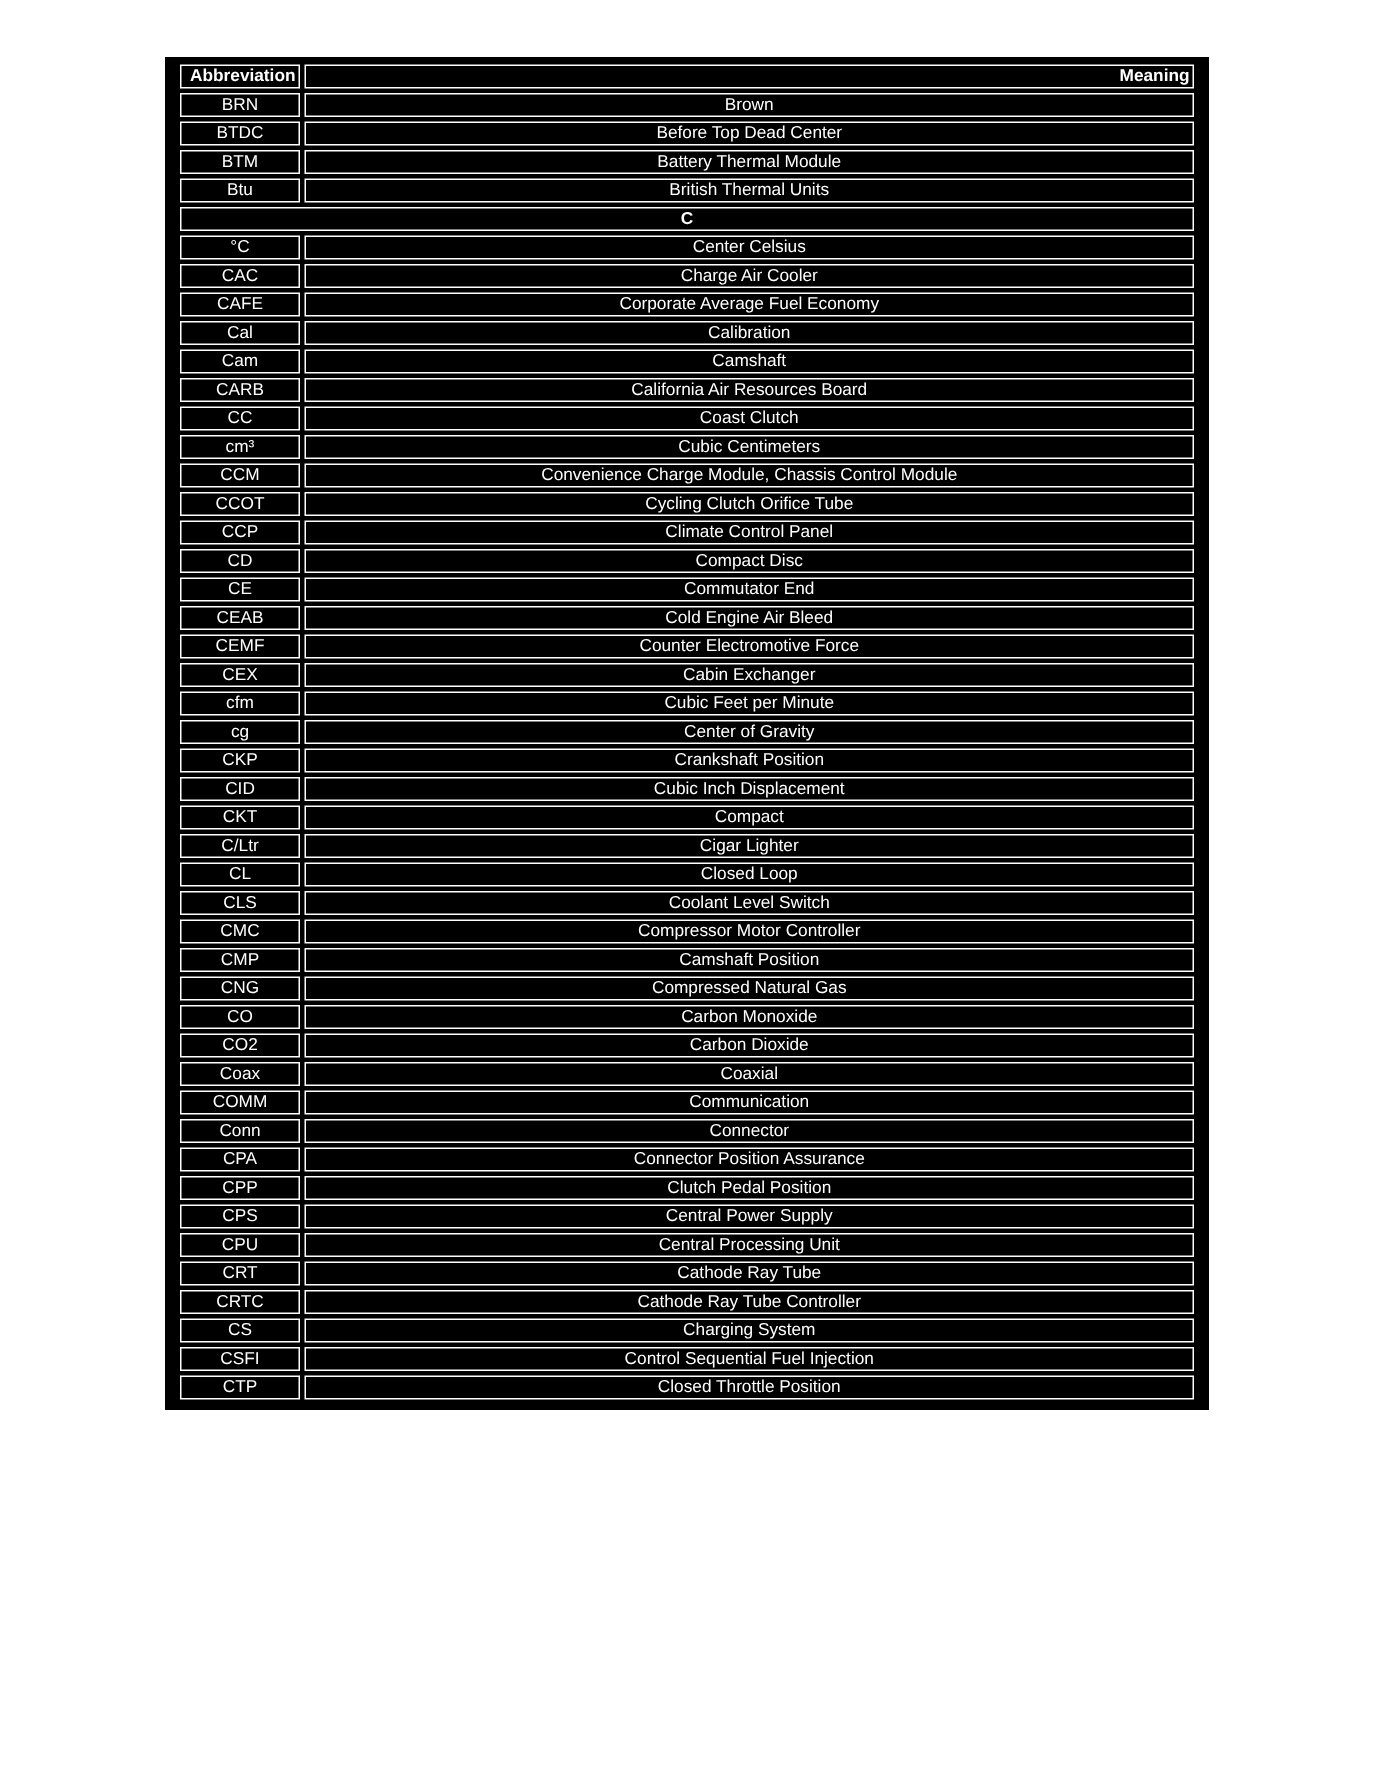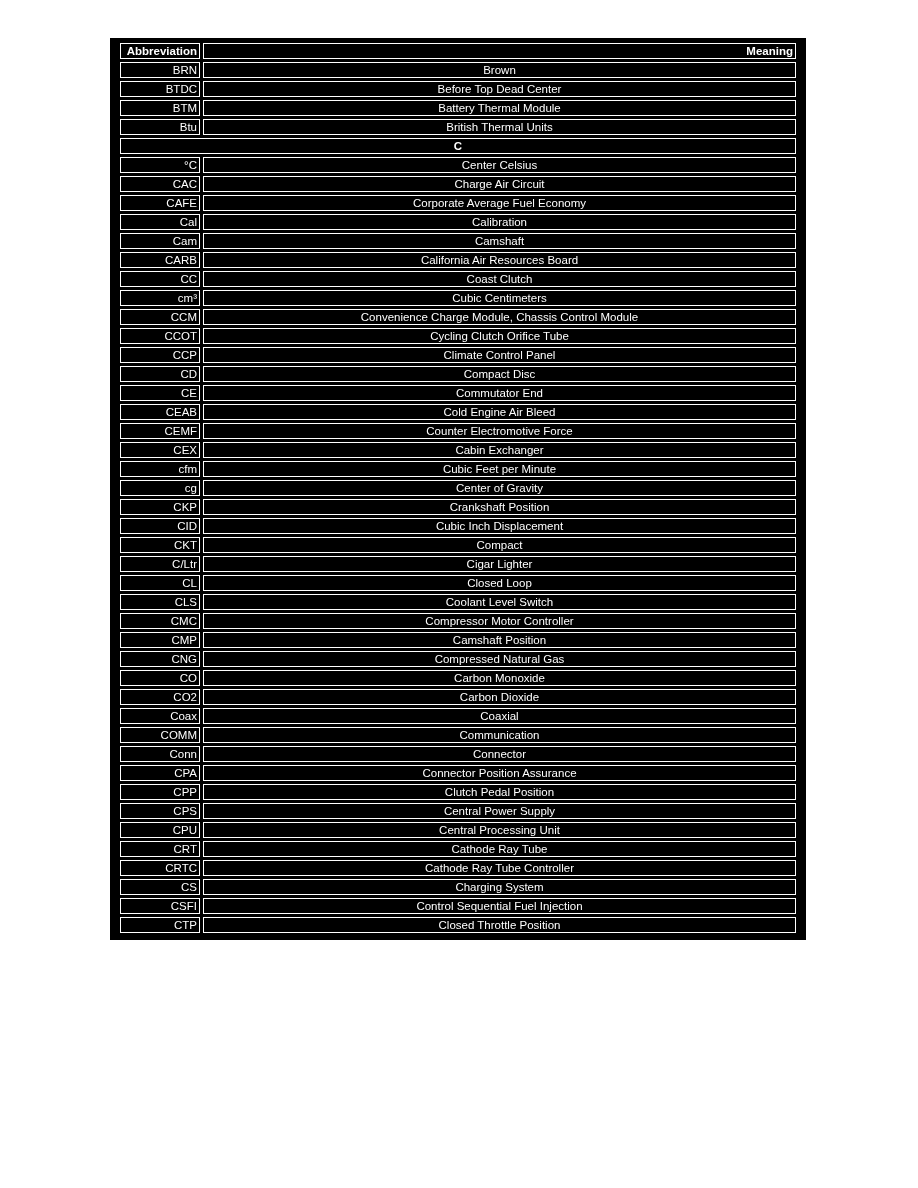--- a/index.html
+++ b/index.html
@@ -42,21 +42,21 @@
     height: 14px;
     padding: 0 2px;
     overflow: hidden;
     white-space: nowrap;
   }
   table.abbr-table th {
     font-weight: bold;
     text-align: right;
   }
   td.abbr-cell {
-    text-align: right;
+    text-align: center;
   }
   td.meaning-cell {
     text-align: center;
     padding: 0 4px;
   }
   td.section-cell {
     text-align: center;
     font-weight: bold;
   }
 </style>
@@ -95,21 +95,21 @@
           </tr>
           <tr>
             <td colspan="2" class="section-cell">C</td>
           </tr>
           <tr>
             <td class="abbr-cell">°C</td>
             <td class="meaning-cell">Center Celsius</td>
           </tr>
           <tr>
             <td class="abbr-cell">CAC</td>
-            <td class="meaning-cell">Charge Air Circuit</td>
+            <td class="meaning-cell">Charge Air Cooler</td>
           </tr>
           <tr>
             <td class="abbr-cell">CAFE</td>
             <td class="meaning-cell">Corporate Average Fuel Economy</td>
           </tr>
           <tr>
             <td class="abbr-cell">Cal</td>
             <td class="meaning-cell">Calibration</td>
           </tr>
           <tr>

